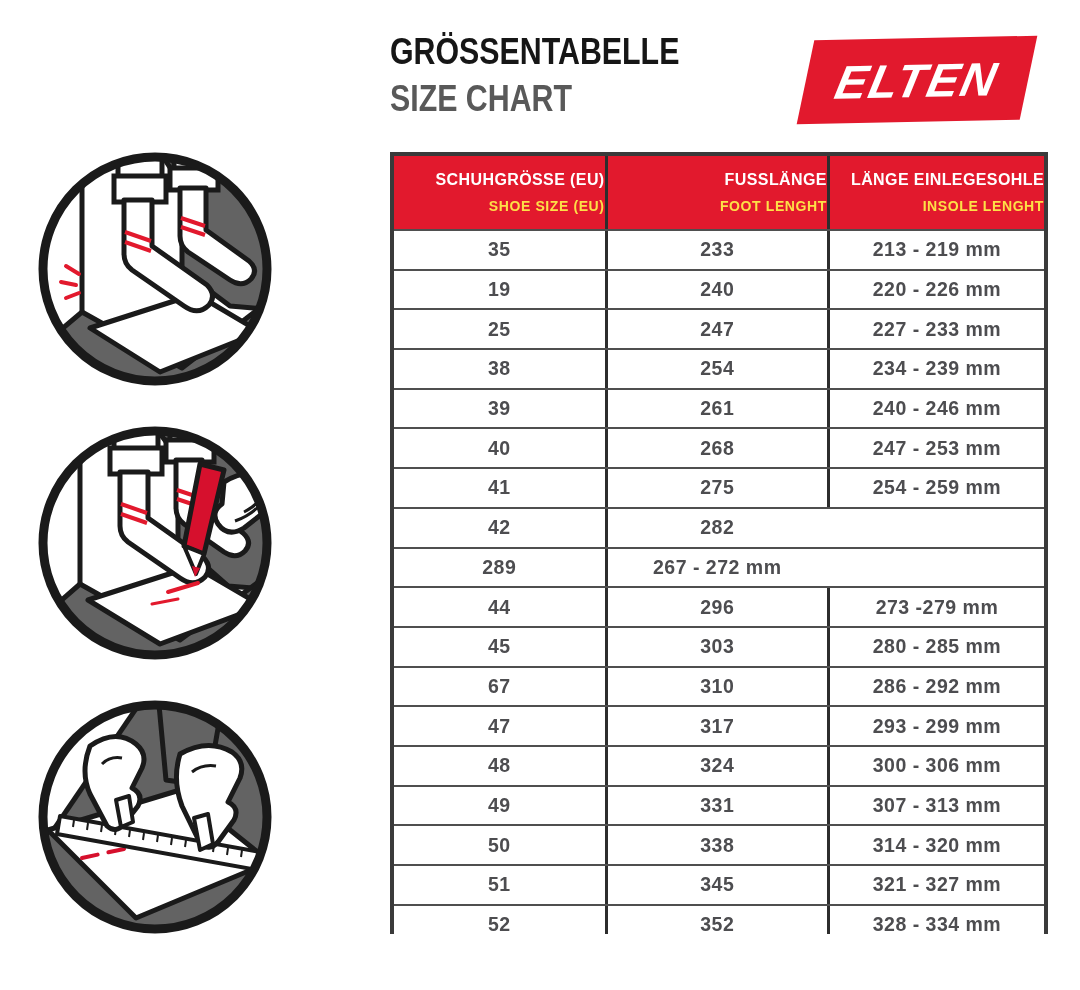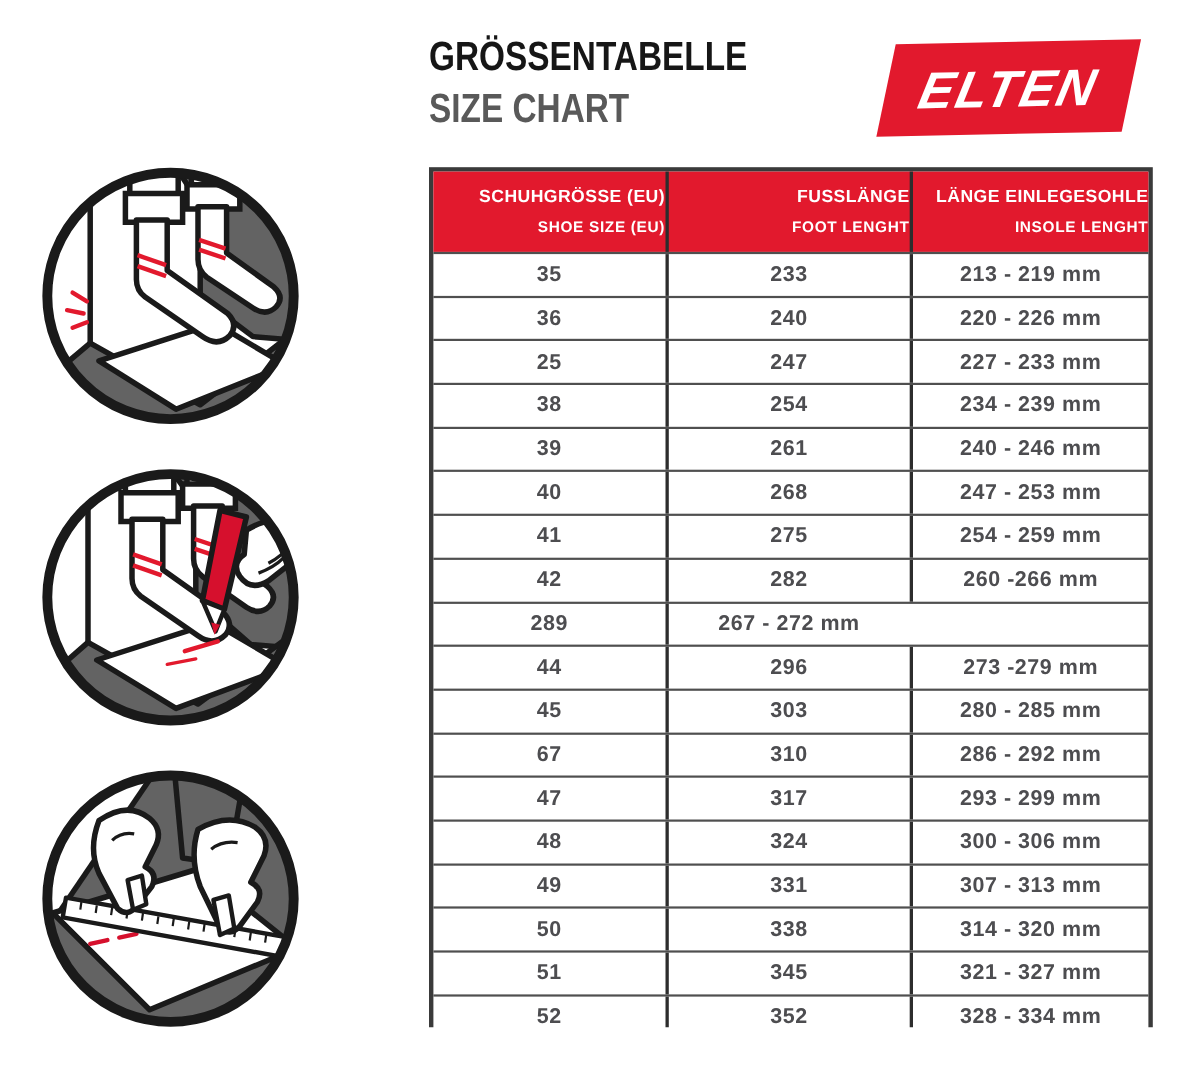--- a/index.html
+++ b/index.html
@@ -22,21 +22,21 @@
   .illu{position:absolute;left:32px;width:246px;height:246px;}
   .illu-1{top:146px;} .illu-2{top:420px;} .illu-3{top:694px;}
 
   
   .size-table{position:absolute;left:390px;top:152px;width:658px;box-sizing:border-box;
               border:4px solid #3a3a3a;background:#fff;}
   .thead{display:grid;grid-template-columns:32.4% 34.2% 33.4%;background:#e2192d;height:73px;}
   .th{display:flex;flex-direction:column;align-items:flex-end;justify-content:center;box-sizing:border-box;}
   .th + .th{border-left:3px solid #2d2d2d;}
   .th .de{color:#ffffff;font-weight:bold;font-size:16px;letter-spacing:0.4px;}
-  .th .en{color:#ffffff;font-weight:bold;font-size:14px;letter-spacing:0.6px;margin-top:9px;}
+  .th .en{color:#fde047;font-weight:bold;font-size:14px;letter-spacing:0.6px;margin-top:9px;}
   .tbody{display:block;}
   .trow{display:grid;grid-template-columns:32.4% 34.2% 33.4%;height:37.7px;border-top:2px solid #4f4f4f;}
   .cell{display:flex;align-items:center;justify-content:center;box-sizing:border-box;
         color:#4d4d50;font-weight:bold;font-size:19.5px;letter-spacing:0.5px;}
   .cell + .cell{border-left:3px solid #2d2d2d;}
 </style>
 </head>
 <body>
 
 <div class="page">
@@ -184,21 +184,21 @@
       </div>
     </div>
     <div class="tbody">
   <div class="trow">
     <div class="cell">35</div>
     <div class="cell">233</div>
     <div class="cell">213 - 219 mm</div>
   </div>
 
   <div class="trow">
-    <div class="cell">36</div>
+    <div class="cell">19</div>
     <div class="cell">240</div>
     <div class="cell">220 - 226 mm</div>
   </div>
 
   <div class="trow">
     <div class="cell">25</div>
     <div class="cell">247</div>
     <div class="cell">227 - 233 mm</div>
   </div>
 
@@ -222,21 +222,20 @@
 
   <div class="trow">
     <div class="cell">41</div>
     <div class="cell">275</div>
     <div class="cell">254 - 259 mm</div>
   </div>
 
   <div class="trow">
     <div class="cell">42</div>
     <div class="cell">282</div>
-    <div class="cell">260 -266 mm</div>
   </div>
 
   <div class="trow">
     <div class="cell">289</div>
     <div class="cell">267 - 272 mm</div>
   </div>
 
   <div class="trow">
     <div class="cell">44</div>
     <div class="cell">296</div>

